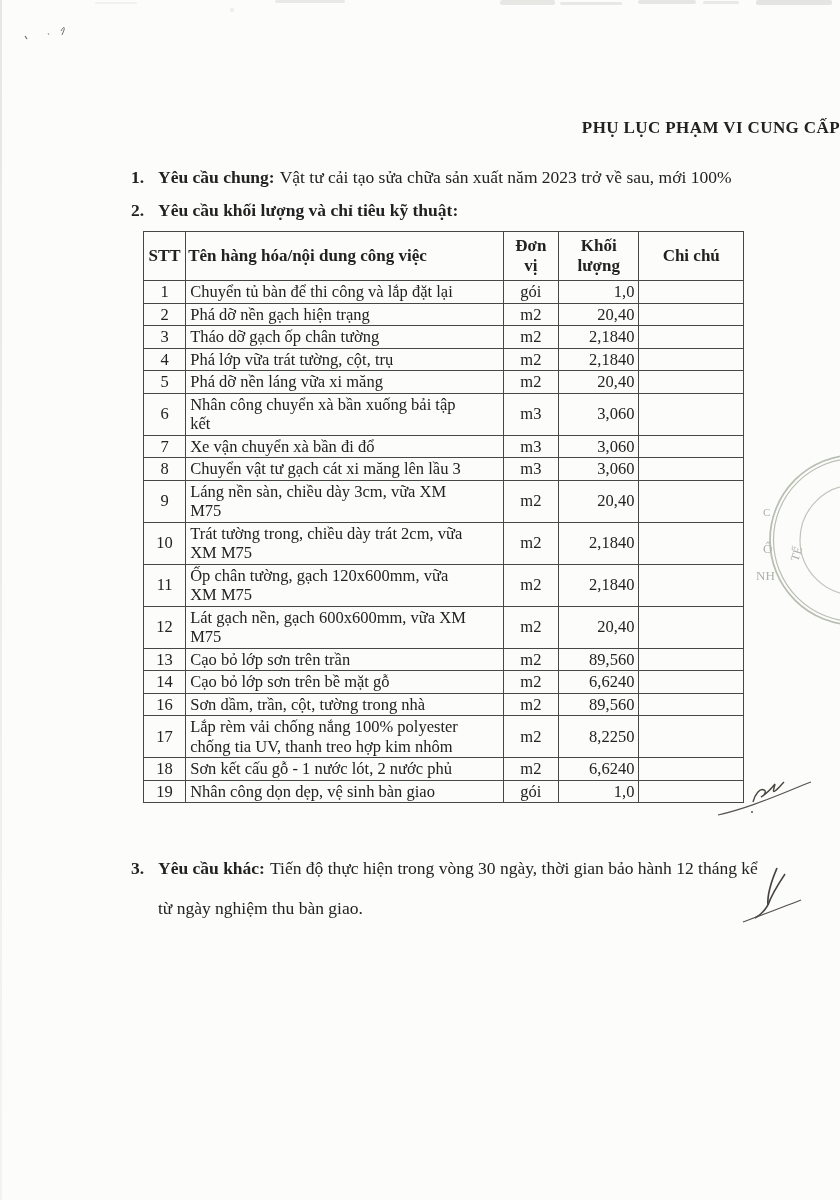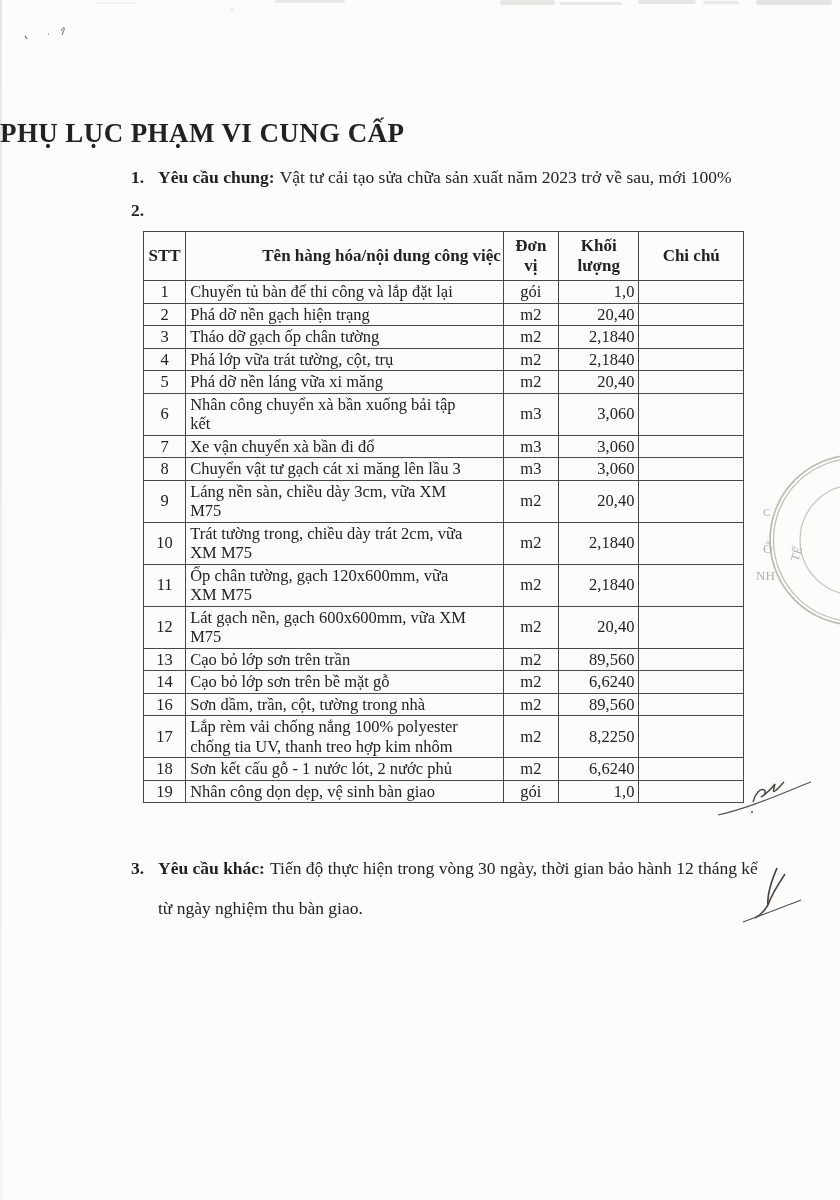--- a/index.html
+++ b/index.html
@@ -16,21 +16,21 @@
   .sm2{left:500px;top:0;width:55px;height:5px;opacity:.40;}
   .sm3{left:560px;top:2px;width:62px;height:3px;opacity:.38;}
   .sm4{left:638px;top:0;width:58px;height:4px;opacity:.42;}
   .sm5{left:703px;top:1px;width:36px;height:3px;opacity:.35;}
   .sm6{left:756px;top:0;width:76px;height:5px;opacity:.45;}
   .sm7{left:95px;top:2px;width:42px;height:2px;opacity:.22;}
   .sm8{left:230px;top:8px;width:4px;height:4px;opacity:.3;border-radius:50%;}
 
   .title{
     position:absolute;top:118px;left:0;width:100%;margin:0;
-    text-align:left;font-size:27px;font-weight:bold;letter-spacing:.4px;
+    text-align:right;font-size:17px;font-weight:bold;letter-spacing:.4px;
   }
   .section{position:absolute;display:flex;font-size:17.5px;line-height:1.25;}
   .sec-num{width:27px;font-weight:bold;flex:0 0 27px;}
   .sec-body{white-space:pre-line;}
   .sec-label{font-weight:bold;margin-right:5px;}
   .sec1{top:167px;left:131px;width:680px;}
   .sec2{top:200px;left:131px;width:680px;}
   .sec3{top:849px;left:131px;width:665px;line-height:2.28;}
 
   table.supply{
@@ -76,34 +76,35 @@
 
   <h1 class="title">PHỤ LỤC PHẠM VI CUNG CẤP</h1>
 
   <div class="section sec1">
     <span class="sec-num">1.</span>
     <div class="sec-body"><span class="sec-label">Yêu cầu chung:</span><span>Vật tư cải tạo sửa chữa sản xuất năm 2023 trở về sau, mới 100%</span></div>
   </div>
 
   <div class="section sec2">
     <span class="sec-num">2.</span>
+    <div class="sec-body"><span class="sec-label">Yêu cầu khối lượng và chỉ tiêu kỹ thuật:</span><span></span></div>
   </div>
 
   <table class="supply">
     <colgroup>
       <col style="width:42px">
         <col style="width:316px">
         <col style="width:55px">
       <col style="width:80px">
         <col style="width:104px">
     </colgroup>
     <thead>
       <tr>
         <th class="c-stt">STT</th>
-        <th class="c-name" style="text-align:right;">Tên hàng hóa/nội dung công việc</th>
+        <th class="c-name" style="text-align:left;">Tên hàng hóa/nội dung công việc</th>
         <th class="c-unit">Đơn
 vị</th>
         <th class="c-qty">Khối
 lượng</th>
         <th class="c-notes">Chi chú</th>
       </tr>
     </thead>
     <tbody>
         <tr>
           <td class="c-stt">1</td>

